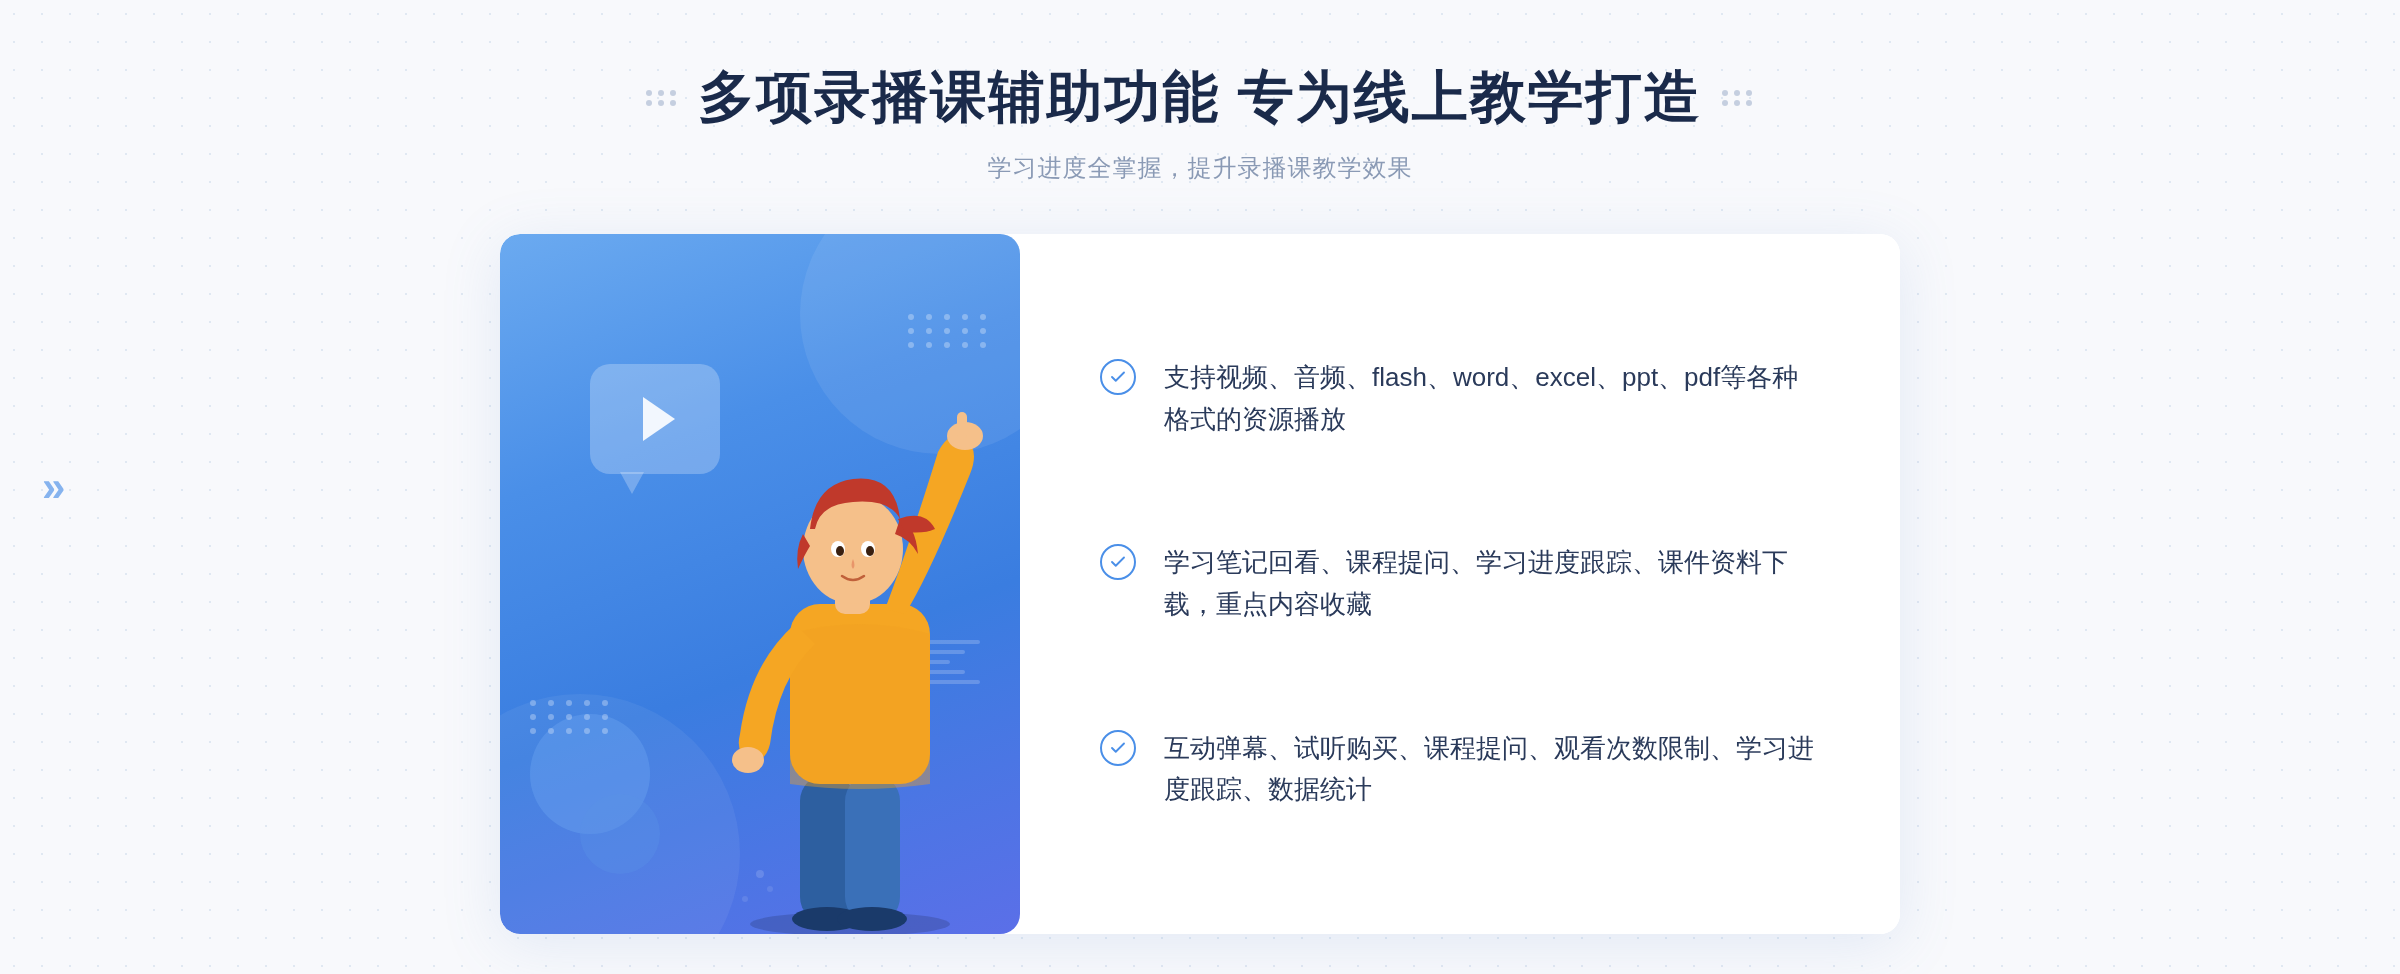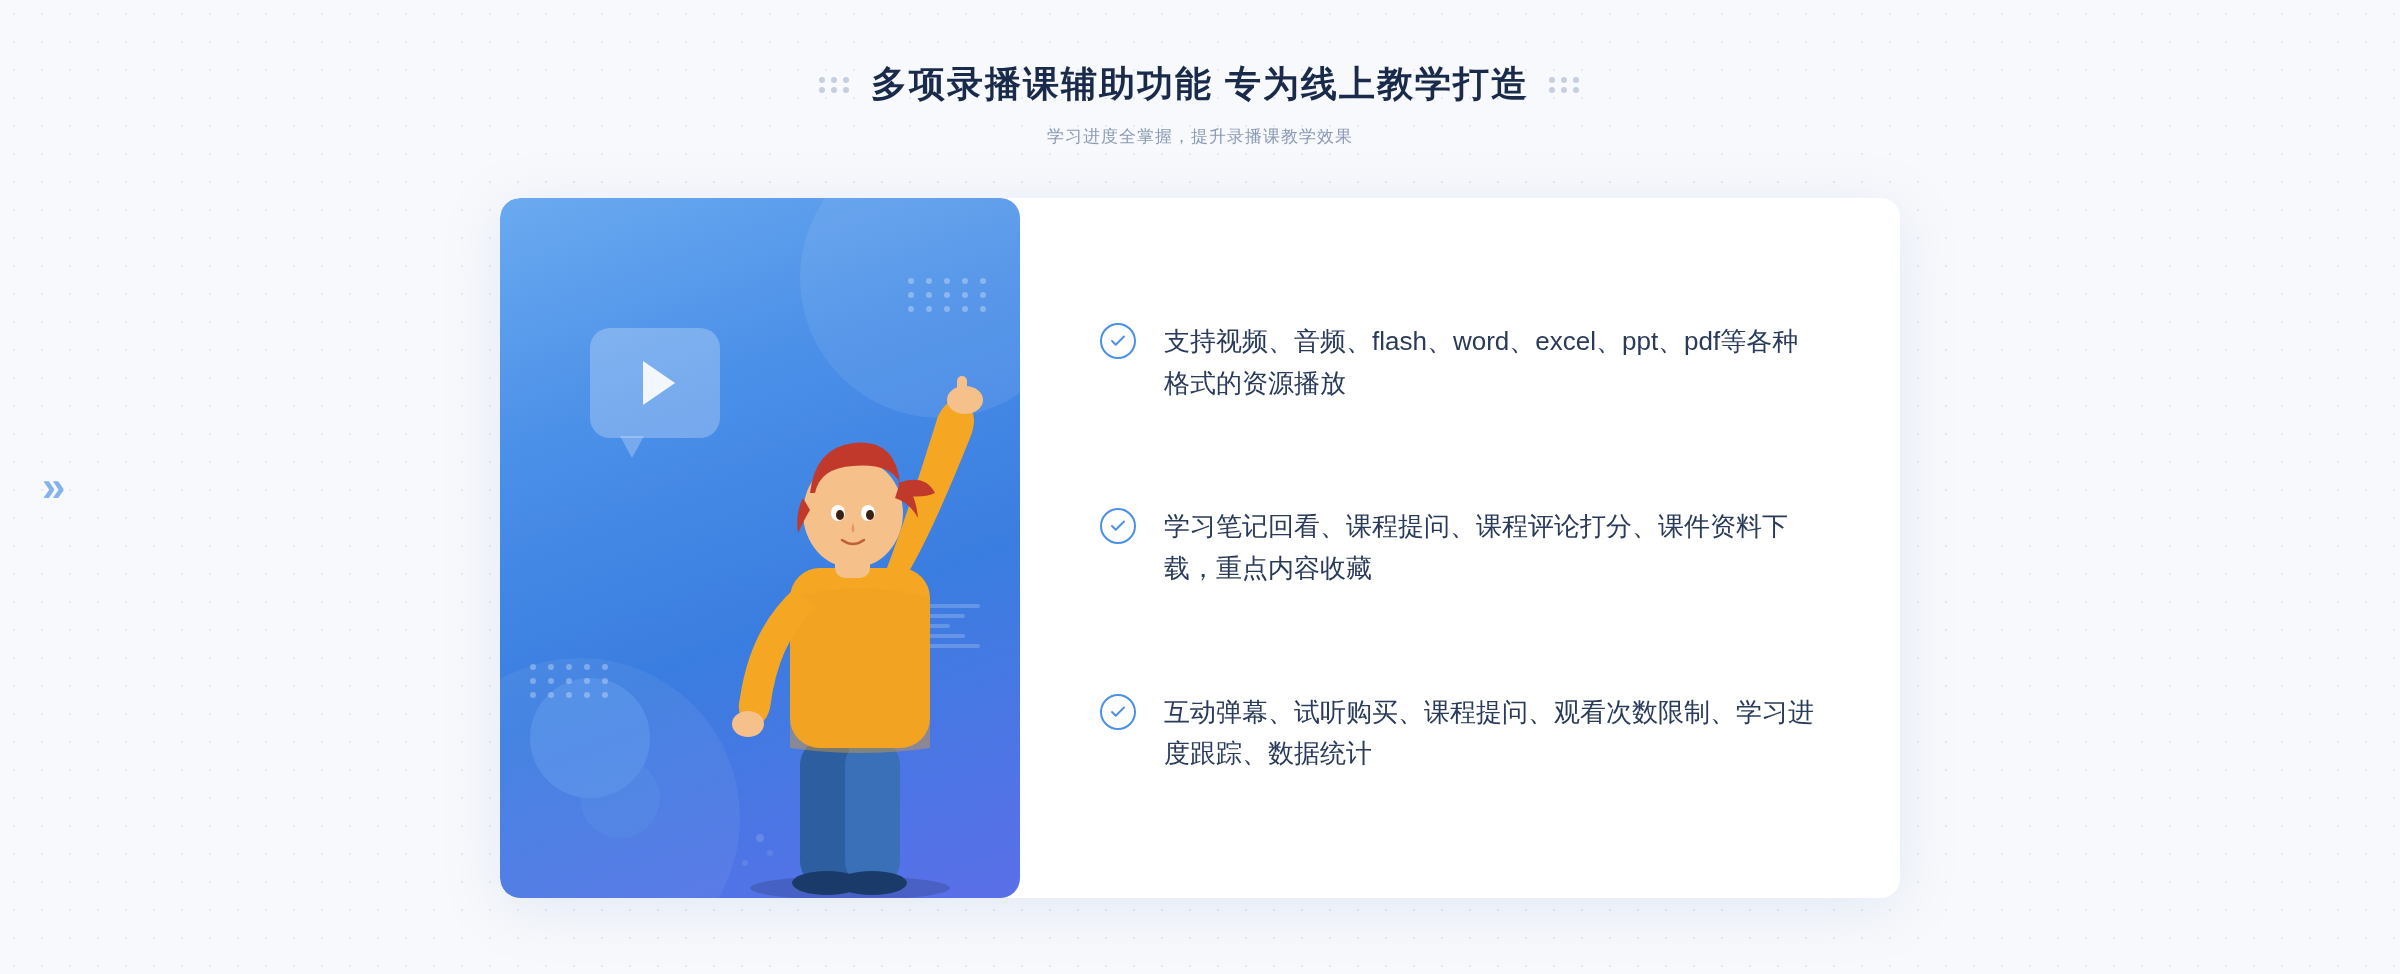--- a/index.html
+++ b/index.html
@@ -70,28 +70,28 @@
     }
 
     .dot-item {
       width: 6px;
       height: 6px;
       border-radius: 50%;
       background-color: #c5cfe0;
     }
 
     .main-title {
-      font-size: 36px;
+      font-size: 56px;
       font-weight: 600;
       color: #1a2a4a;
       letter-spacing: 2px;
     }
 
     .sub-title {
-      font-size: 17px;
+      font-size: 24px;
       color: #8a9ab5;
       letter-spacing: 1px;
     }
 
     
     .content-card {
       display: flex;
       width: 1400px;
       height: 700px;
       background: white;
@@ -445,21 +445,21 @@
         <span class="feature-text">支持视频、音频、flash、word、excel、ppt、pdf等各种格式的资源播放</span>
       </div>
 
 
       <div class="feature-item">
         <div class="check-icon">
           <svg class="check-svg" viewBox="0 0 24 24" fill="none" xmlns="http://www.w3.org/2000/svg">
             <path d="M20 6L9 17L4 12" stroke="#4a8fe8" stroke-width="2.5" stroke-linecap="round" stroke-linejoin="round"></path>
           </svg>
         </div>
-        <span class="feature-text">学习笔记回看、课程提问、课程评论打分、课件资料下载，重点内容收藏</span>
+        <span class="feature-text">学习笔记回看、课程提问、学习进度跟踪、课件资料下载，重点内容收藏</span>
       </div>
 
       <div class="feature-item">
         <div class="check-icon">
           <svg class="check-svg" viewBox="0 0 24 24" fill="none" xmlns="http://www.w3.org/2000/svg">
             <path d="M20 6L9 17L4 12" stroke="#4a8fe8" stroke-width="2.5" stroke-linecap="round" stroke-linejoin="round"></path>
           </svg>
         </div>
         <span class="feature-text">互动弹幕、试听购买、课程提问、观看次数限制、学习进度跟踪、数据统计</span>
       </div>

